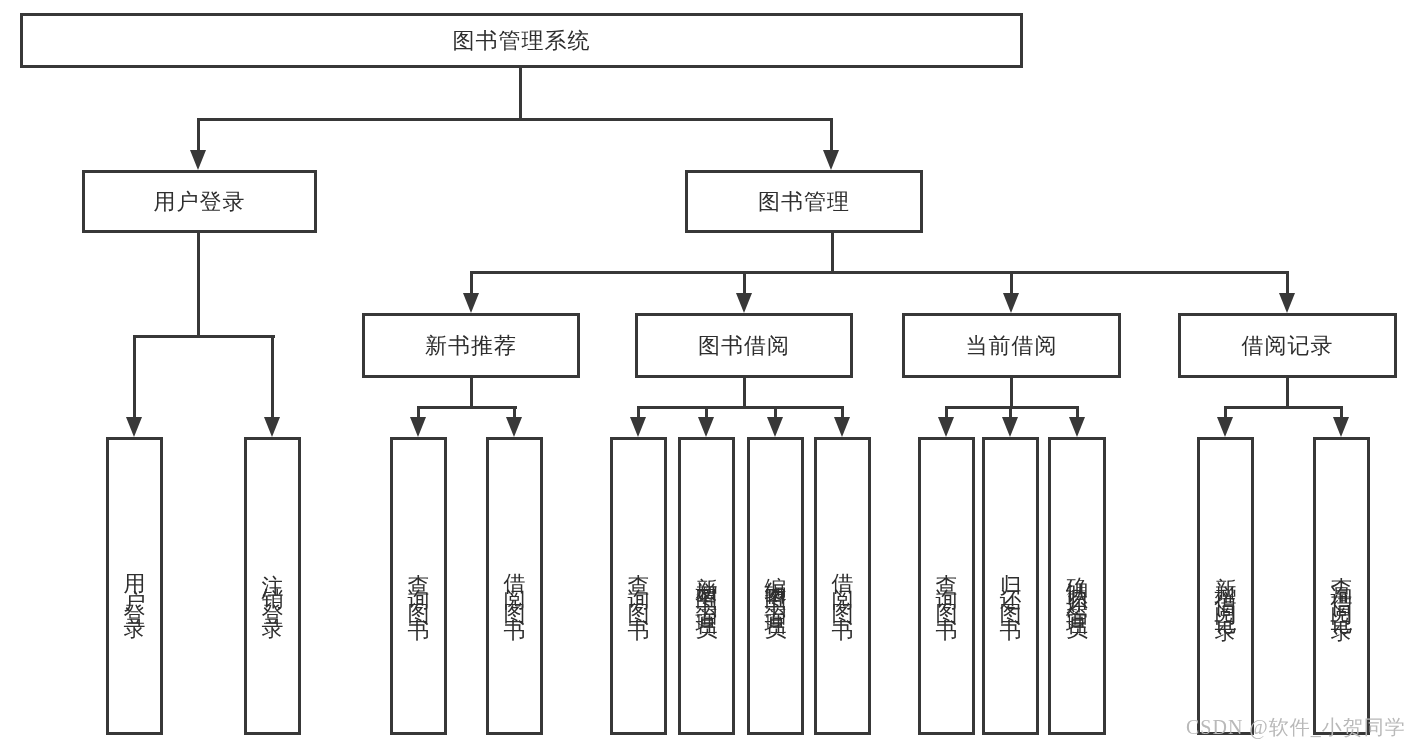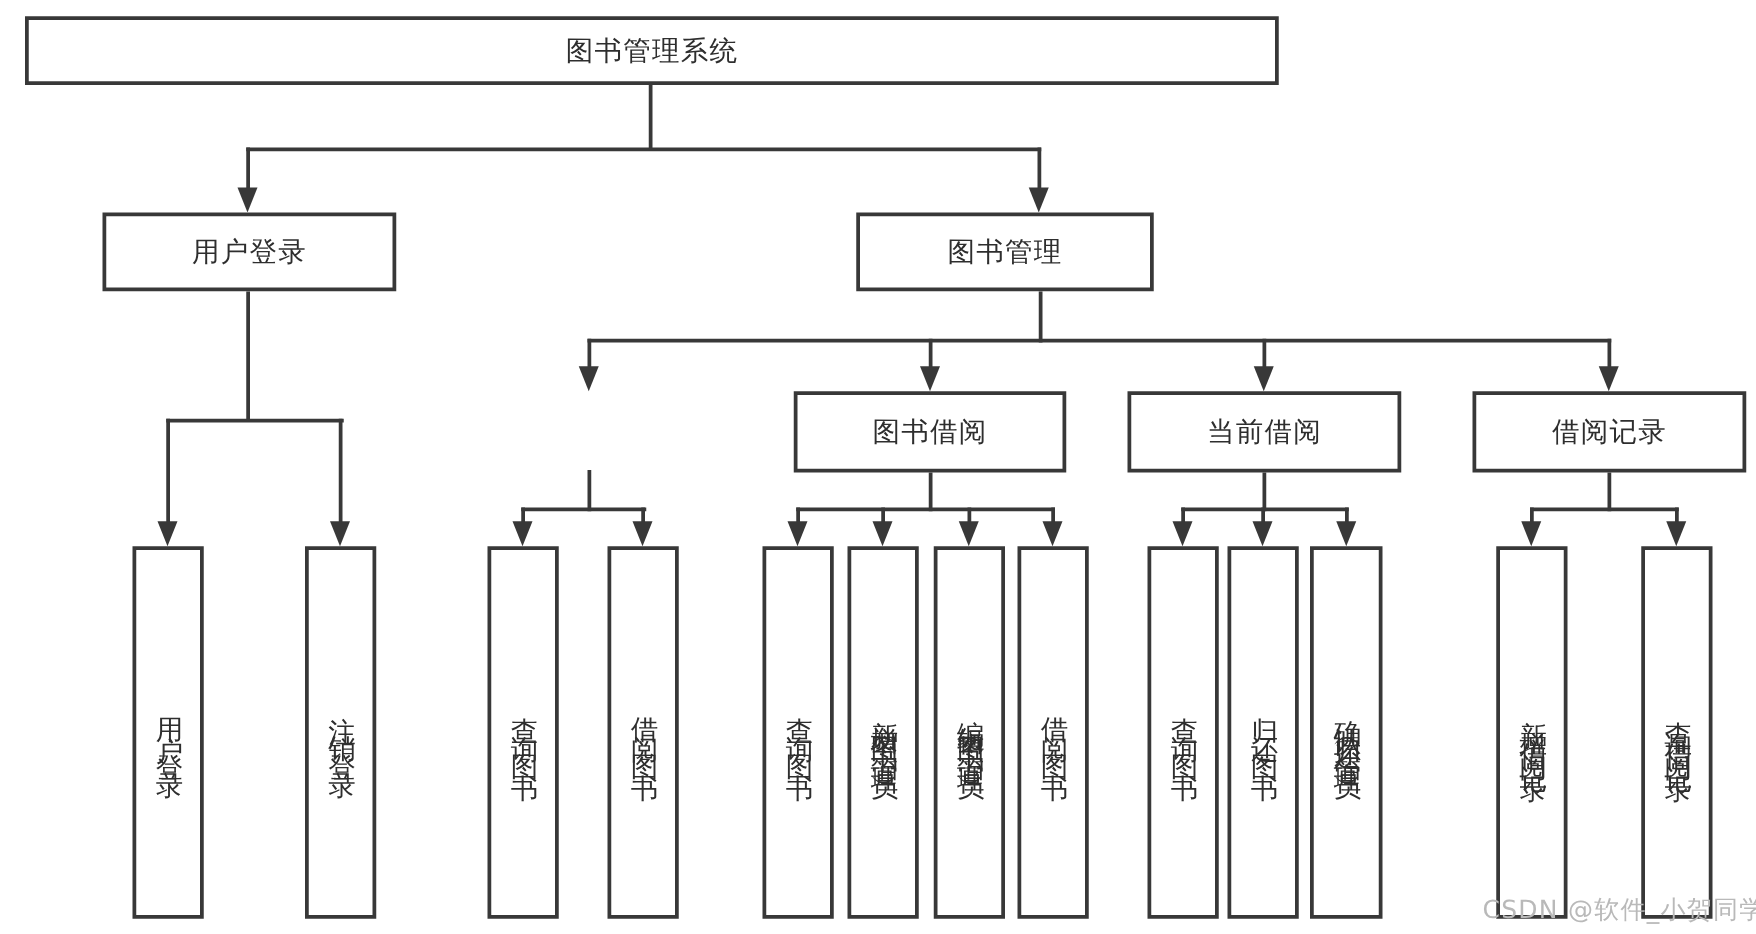--- a/index.html
+++ b/index.html
@@ -14,20 +14,21 @@
     background: var(--background);
     font-family: "DejaVu Sans", sans-serif;
     color: var(--text);
   }
   .stage {
     position: relative;
     width: 1405px;
     height: 747px;
     background: var(--background);
     overflow: hidden;
+    font-family: Liberation Serif, serif;
   }
   .box {
     position: absolute;
     border: 3px solid var(--line);
     background: var(--background);
     display: flex;
     align-items: center;
     justify-content: center;
     font-size: 22px;
     letter-spacing: 1px;
@@ -111,20 +112,21 @@
   <div class="hline" style="left:470px; top:271px; width:819px;"></div>
   <div class="vline" style="left:470px; top:271px; height:24px;"></div>
   <div class="arrow" style="left:463px; top:293px;"></div>
   <div class="vline" style="left:743px; top:271px; height:24px;"></div>
   <div class="arrow" style="left:736px; top:293px;"></div>
   <div class="vline" style="left:1010px; top:271px; height:24px;"></div>
   <div class="arrow" style="left:1003px; top:293px;"></div>
   <div class="vline" style="left:1286px; top:271px; height:24px;"></div>
   <div class="arrow" style="left:1279px; top:293px;"></div>
 
+  <div class="box" style="left:362px; top:313px; width:218px; height:65px;">新书推荐</div>
   <div class="box" style="left:635px; top:313px; width:218px; height:65px;">图书借阅</div>
   <div class="box" style="left:902px; top:313px; width:219px; height:65px;">当前借阅</div>
   <div class="box" style="left:1178px; top:313px; width:219px; height:65px;">借阅记录</div>
 
   <div class="vline" style="left:470px; top:376px; height:33px;"></div>
   <div class="hline" style="left:417px; top:406px; width:100px;"></div>
   <div class="vline" style="left:417px; top:406px; height:14px;"></div>
   <div class="arrow" style="left:410px; top:417px;"></div>
   <div class="vline" style="left:513px; top:406px; height:14px;"></div>
   <div class="arrow" style="left:506px; top:417px;"></div>

